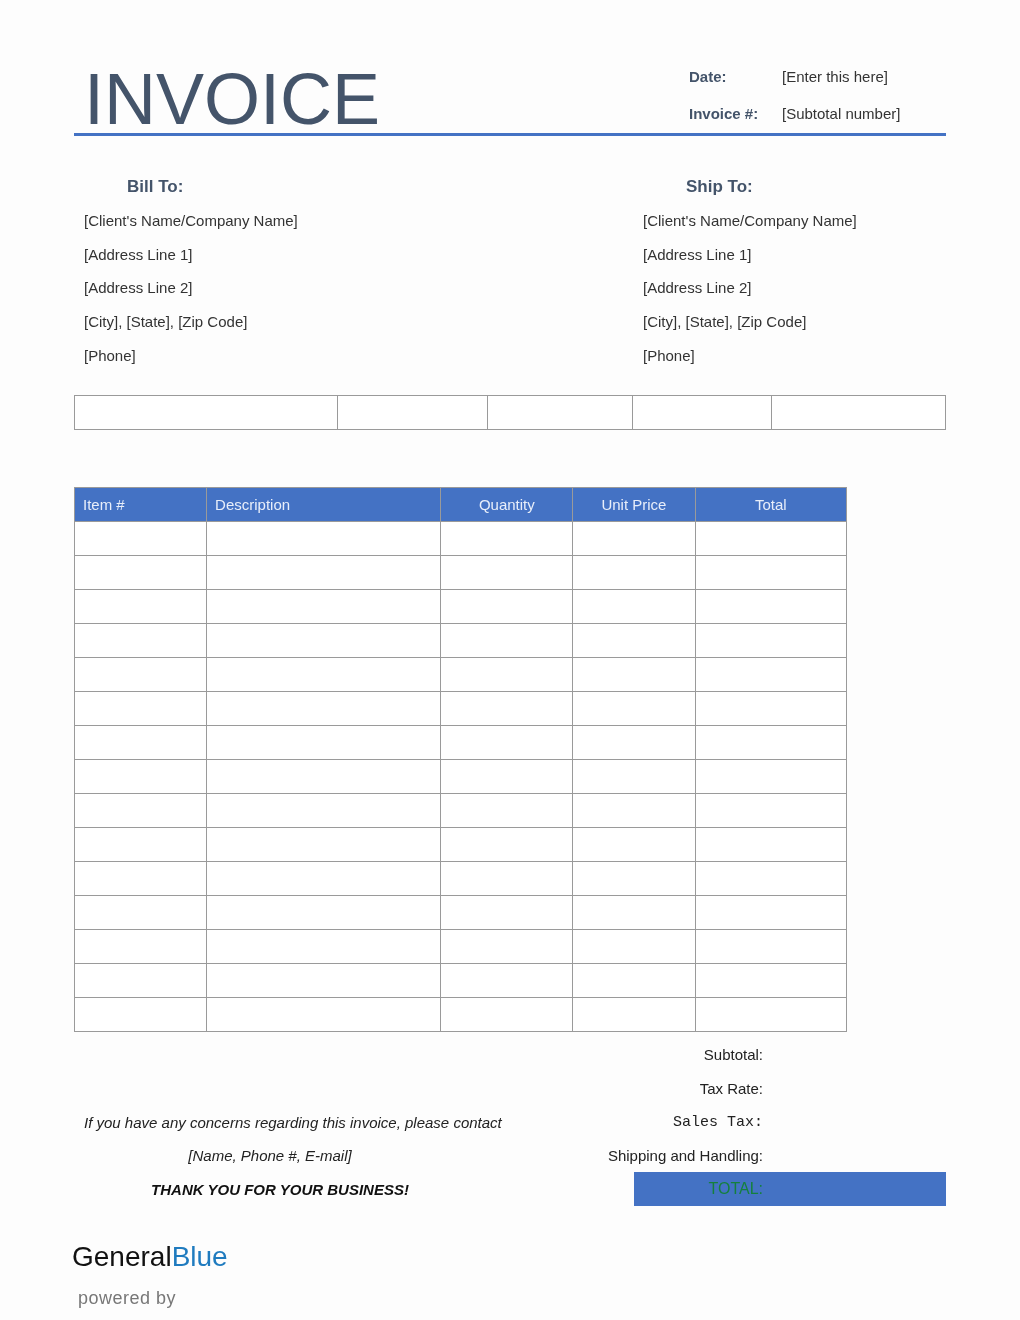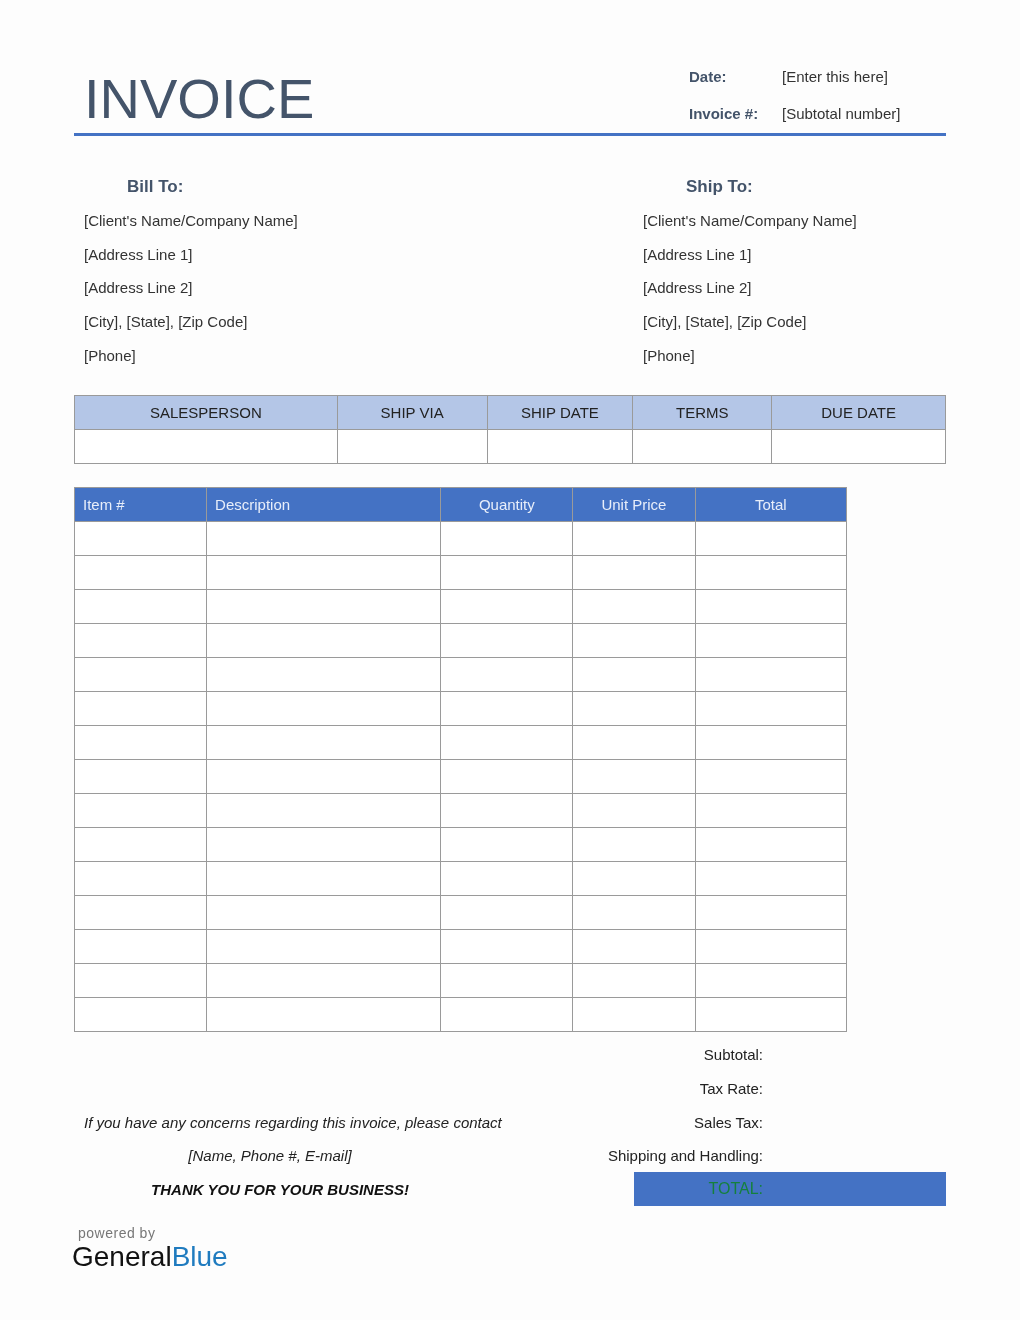--- a/index.html
+++ b/index.html
@@ -1,37 +1,37 @@
 <!DOCTYPE html>
 <html><head>
 <meta charset="utf-8">
 <style>
   html,body{margin:0;padding:0;background:#fdfdfd;}
   body{width:1020px;height:1320px;position:relative;font-family:"Liberation Sans",sans-serif;color:#222;overflow:hidden;}
   .abs{position:absolute;}
-  .title{left:84px;top:66px;font-size:56px;color:#44546a;letter-spacing:0px;line-height:66px;font-weight:normal;}
+  .title{left:84px;top:66px;font-size:72px;color:#44546a;letter-spacing:0px;line-height:66px;font-weight:normal;}
   .meta-label{font-size:15px;font-weight:bold;color:#44546a;}
   .meta-val{font-size:15px;color:#333;}
   .rule{left:74px;top:133px;width:872px;height:3px;background:#4472c4;}
   .addr-head{font-size:17px;font-weight:bold;color:#44546a;margin-left:40px;}
   .addr-line{font-size:15px;color:#333;}
   table{border-collapse:collapse;position:absolute;}
   td,th{border:1px solid #9a9a9a;padding:0;font-weight:normal;font-size:15px;}
   .t1{left:74px;top:395px;width:872px;}
   .t1 th{background:#b4c6e7;height:33px;color:#222;text-align:center;}
   .t1 td{height:33px;background:#fff;}
   .t2{left:74px;top:487px;width:773px;}
   .t2 th{background:#4472c4;color:#e8eefa;height:33px;}
   .t2 td{height:33px;background:#fff;}
   .tot-label{font-size:15px;color:#222;text-align:right;width:300px;}
   .total-bar{left:634px;top:1172px;width:312px;height:34px;background:#4472c4;}
   .total-label{font-size:16px;color:#15803d;text-align:right;width:300px;}
   .note{font-size:15px;font-style:italic;color:#222;}
   .thanks{font-size:15px;font-style:italic;font-weight:bold;color:#111;}
-  .powered{left:78px;top:1225px;font-size:14px;color:#777;letter-spacing:0.5px;}
+  .powered{left:78px;top:1288px;font-size:18px;color:#777;letter-spacing:0.5px;}
   .brand{left:72px;top:1241px;font-size:28px;color:#111;}
   .brand .blue{color:#1f7bbf;}
 </style>
 </head>
 <body>
 
 <div class="abs title">INVOICE</div>
 <div class="abs meta-label" style="left:689px;top:68px;">Date:</div>
 <div class="abs meta-val" style="left:782px;top:68px;">[Enter this here]</div>
 <div class="abs meta-label" style="left:689px;top:105px;">Invoice #:</div>
@@ -54,27 +54,20 @@
 
 <table class="t1">
   <colgroup>
       <col style="width:263px">
       <col style="width:150px">
       <col style="width:146px">
       <col style="width:139px">
       <col style="width:174px">
     </colgroup>
   <tbody>
-      <tr>
-    <th>SALESPERSON</th>
-    <th>SHIP VIA</th>
-    <th>SHIP DATE</th>
-    <th>TERMS</th>
-    <th>DUE DATE</th>
-  </tr>
   <tr>
     <td></td>
     <td></td>
     <td></td>
     <td></td>
     <td></td>
   </tr>
 </tbody>
   </table>
 
@@ -199,21 +192,21 @@
         <td></td>
         <td></td>
         <td></td>
         <td></td>
       </tr>
     </tbody>
 </table>
 
 <div class="abs tot-label" style="left:463px;top:1046px;">Subtotal:</div>
 <div class="abs tot-label" style="left:463px;top:1080px;">Tax Rate:</div>
-<div class="abs tot-label" style="left:463px;top:1114px;">Sales Tax:</div>
+<div class="abs tot-label" style="left:463px;top:1114px;font-family:Liberation Mono, monospace;">Sales Tax:</div>
 <div class="abs tot-label" style="left:463px;top:1147px;">Shipping and Handling:</div>
 <div class="abs total-bar"></div>
 <div class="abs total-label" style="left:463px;top:1180px;">TOTAL:</div>
 
 <div class="abs note" style="left:84px;top:1114px;">If you have any concerns regarding this invoice, please contact</div>
 <div class="abs note" style="left:84px;top:1147px;width:372px;text-align:center;">[Name, Phone #, E-mail]</div>
 <div class="abs thanks" style="left:84px;top:1181px;width:392px;text-align:center;">THANK YOU FOR YOUR BUSINESS!</div>
 
 <div class="abs powered">powered by</div>
 <div class="abs brand"><span>General</span><span class="blue">Blue</span></div>

